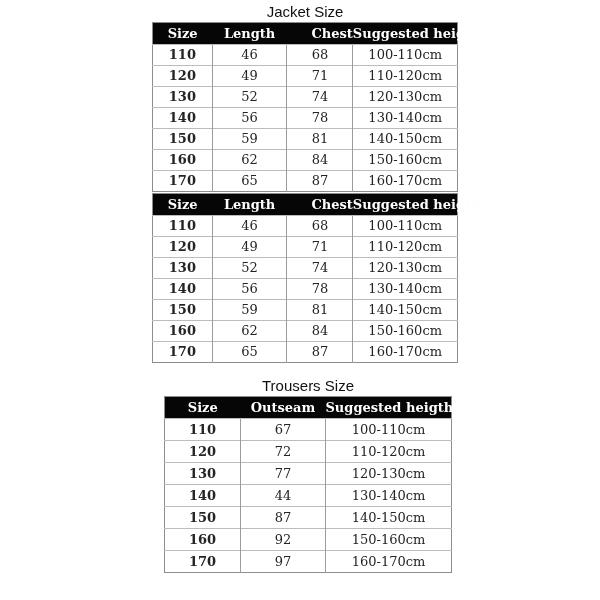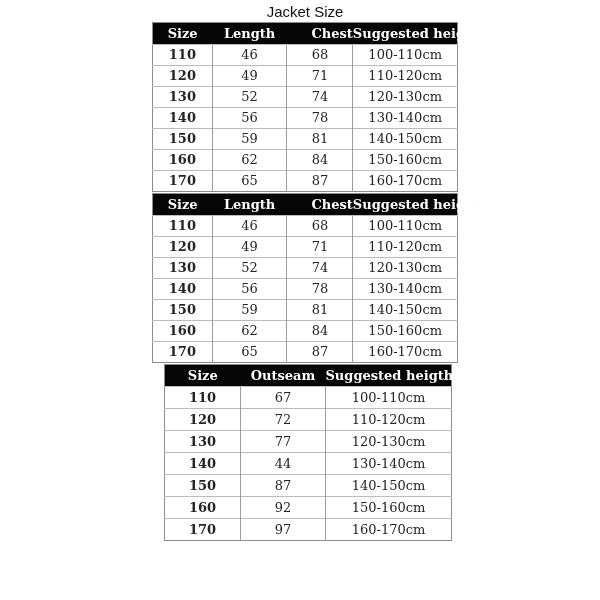--- a/index.html
+++ b/index.html
@@ -192,20 +192,21 @@
             <td>170</td>
             <td>65</td>
             <td>87</td>
             <td>160-170cm</td>
           </tr>
         </tbody>
       </table>
   </section>
 
   <section class="section-trousers">
+    <h2 class="table-title">Trousers Size</h2>
     <table class="size-table cols3">
         <thead>
           <tr>
             <th>Size</th>
             <th>Outseam</th>
             <th>Suggested heigth</th>
           </tr>
         </thead>
         <tbody>
           <tr>

